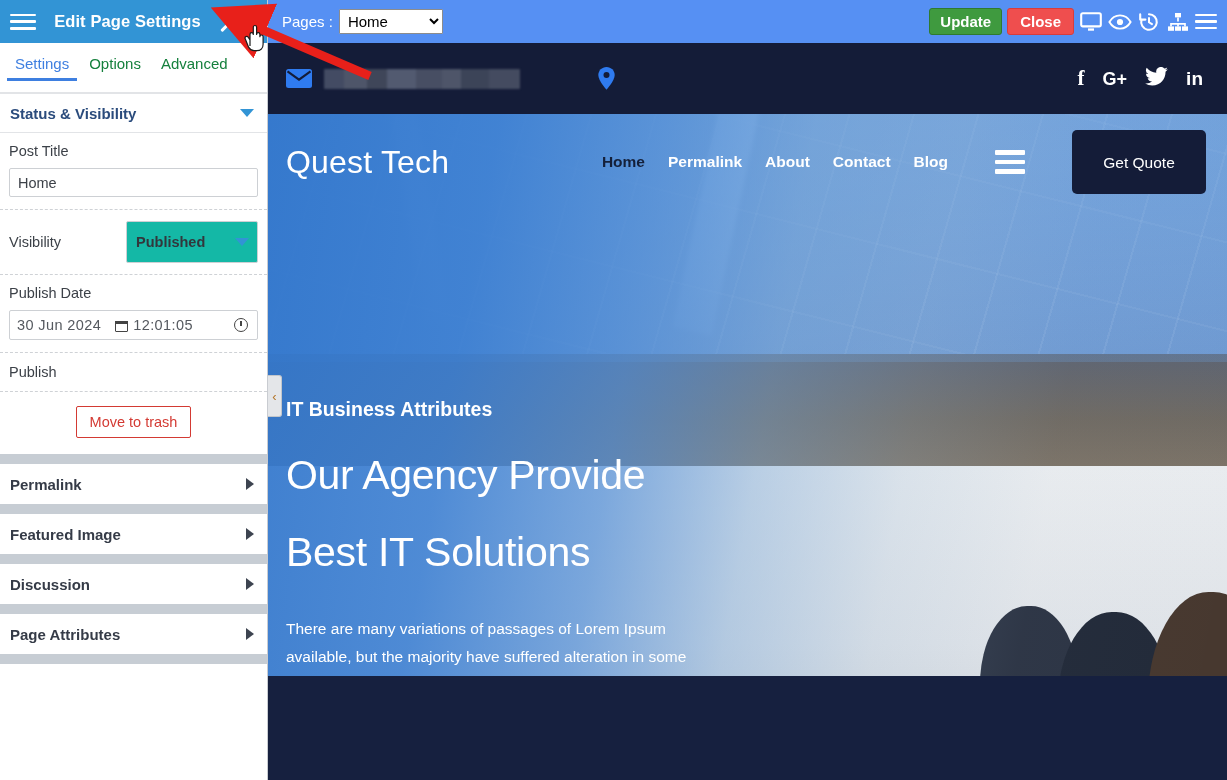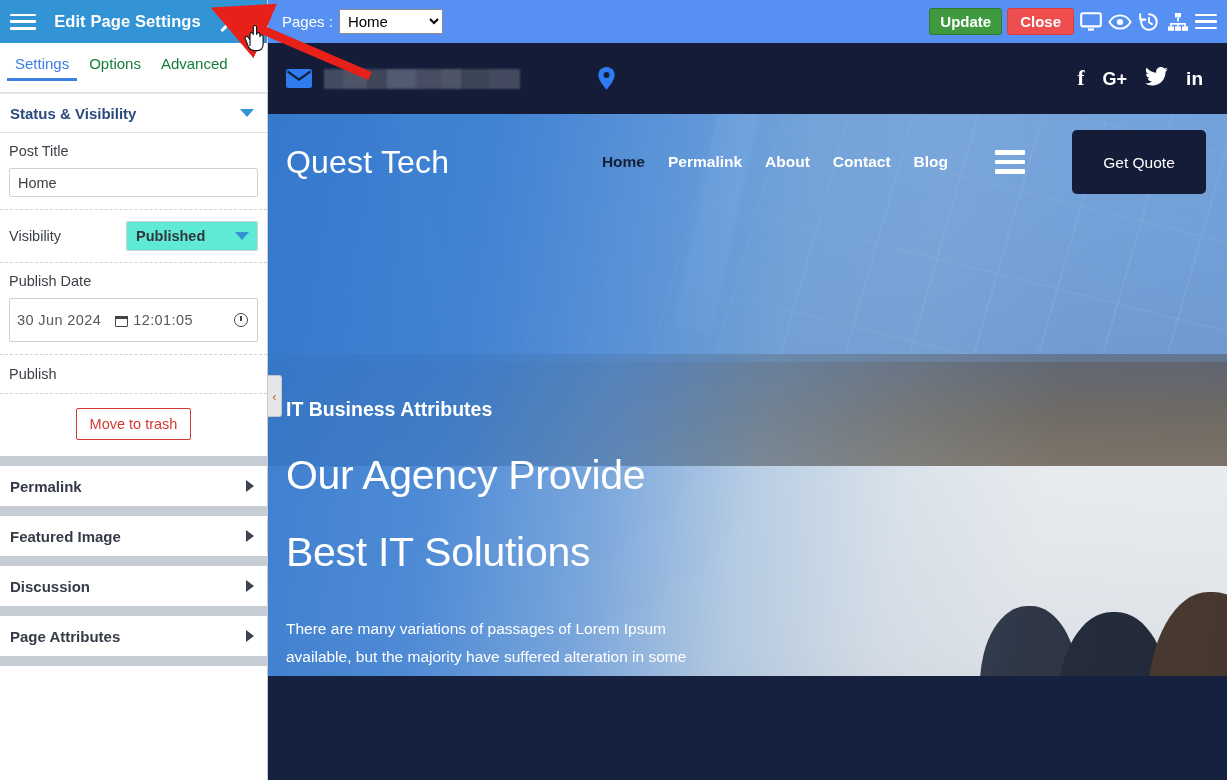--- a/index.html
+++ b/index.html
@@ -91,29 +91,29 @@
     width: 100%; height: 29px; border: 1px solid #cdd0d4; border-radius: 2px;
     font-size: 14.5px; color: #3c4148; padding: 0 8px;
     font-family: "Liberation Sans", sans-serif; background: #fff;
   }
   .inline-row {
     display: flex; align-items: center; justify-content: space-between;
     padding: 11px 9px; border-bottom: 1px dashed #cfd2d6;
   }
   .inline-row .field-label { margin-bottom: 0; }
   .select-box {
-    width: 132px; height: 30px; border: 1px solid #cdd0d4; border-radius: 2px;
+    width: 132px; height: 42px; border: 1px solid #cdd0d4; border-radius: 2px;
     display: flex; align-items: center; justify-content: space-between;
-    padding: 0 8px 0 9px; background: #5eead4; cursor: pointer;
+    padding: 0 8px 0 9px; background: #14b8a6; cursor: pointer;
   }
   .select-box span { font-size: 14.5px; color: #32373c; font-weight: bold; }
 
   .date-row { padding: 10px 9px 12px 9px; border-bottom: 1px dashed #cfd2d6; }
   .date-input {
-    width: 100%; height: 44px; border: 1px solid #cdd0d4; border-radius: 2px;
+    width: 100%; height: 30px; border: 1px solid #cdd0d4; border-radius: 2px;
     display: flex; align-items: center; background: #fff;
     font-size: 14.5px; color: #55595f; padding: 0 7px;
   }
   .date-input .dpart { letter-spacing: .4px; }
   .ico-cal { width: 13px; height: 13px; position: relative; margin: 0 5px 0 14px; }
   .ico-cal::before {
     content: ""; position: absolute; inset: 2px 0 0 0; border: 1.6px solid #444; border-radius: 1px;
   }
   .ico-cal::after {
     content: ""; position: absolute; left: 0; right: 0; top: 2px; height: 3px; background: #444;

